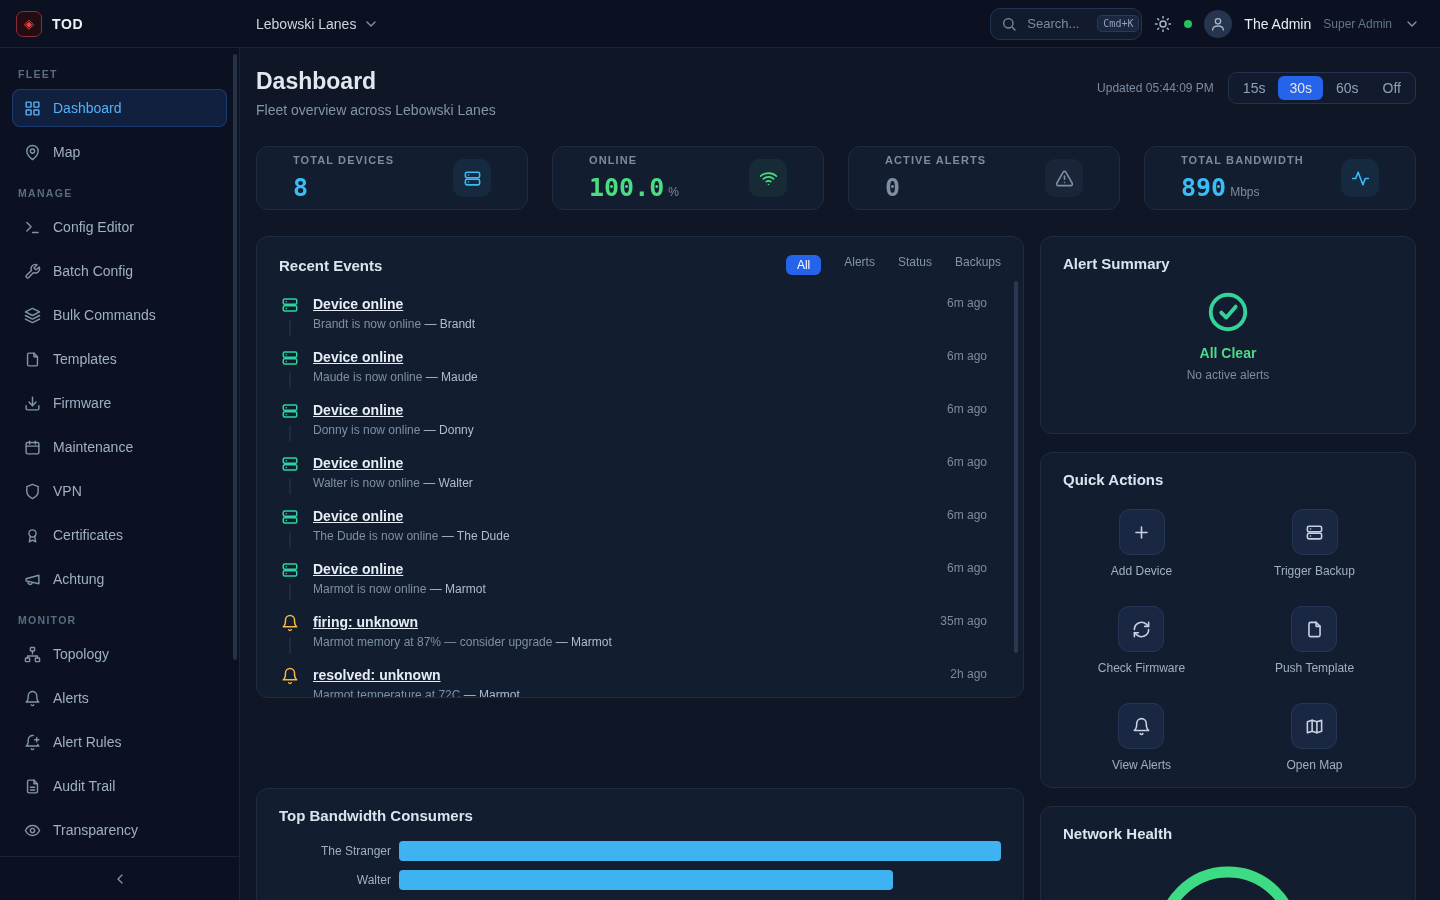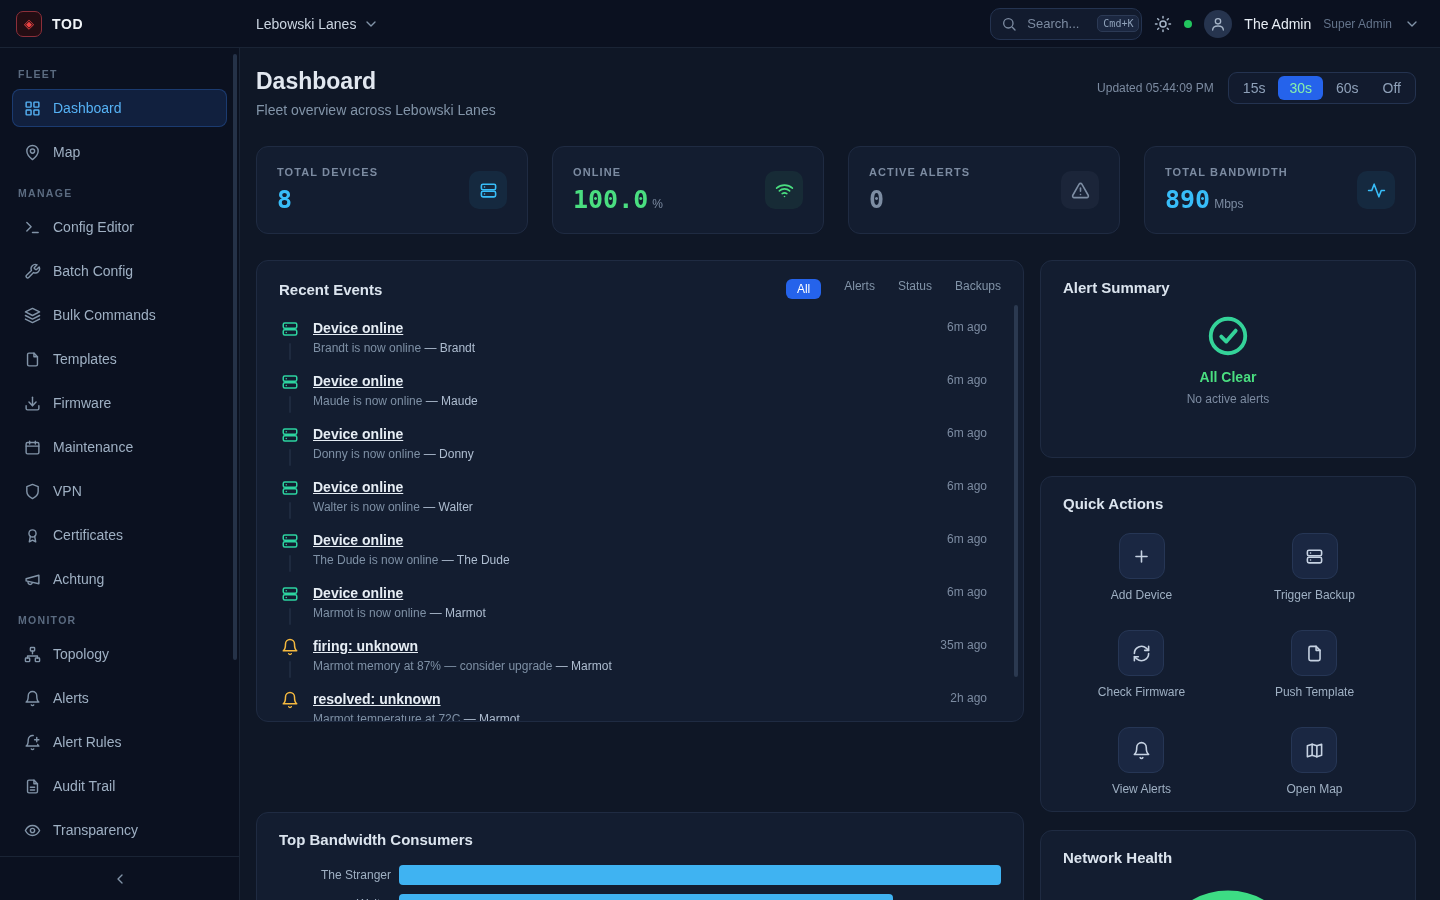--- a/index.html
+++ b/index.html
@@ -59,25 +59,25 @@
 
   
   .main { flex:1; min-width:0; background:#0f1726; padding:20px 24px 0 16px; overflow:hidden; }
   .page-head { display:flex; justify-content:space-between; align-items:flex-start; }
   h1 { margin:0; font-size:23px; font-weight:700; }
   .subtitle { font-size:14px; color:#8294a8; margin-top:7px; }
   .head-right { display:flex; align-items:center; gap:14px; margin-top:4px; }
   .updated { font-size:12px; color:#7c8ba1; }
   .refresh-group { display:flex; background:#121b2e; border:1px solid #243350; border-radius:9px; padding:3px; gap:2px; }
   .refresh-btn { font-size:14px; color:#8ea0b8; padding:4px 11px; border-radius:6px; cursor:pointer; }
-  .refresh-btn.active { background:#2563eb; color:#86efac; }
+  .refresh-btn.active { background:#2563eb; color:#e5e5e5; }
 
   .stats-row { display:grid; grid-template-columns:repeat(4,1fr); gap:24px; margin-top:28px; }
   .panel { background:#131d30; border:1px solid #1f2b42; border-radius:12px; }
-  .stat-card { height:88px; padding:15px 20px; display:flex; justify-content:space-between; align-items:center; }
+  .stat-card { height:64px; padding:15px 36px; display:flex; justify-content:space-between; align-items:center; }
   .stat-label { font-size:11px; letter-spacing:1.1px; color:#7c8ba1; font-weight:700; }
   .stat-valrow { margin-top:7px; display:flex; align-items:baseline; gap:4px; }
   .stat-value { font-family:"DejaVu Sans Mono", monospace; font-size:25px; font-weight:700; }
   .stat-unit { font-size:12px; color:#7c8ba1; }
   .stat-iconbox { width:38px; height:38px; border-radius:10px; display:flex; align-items:center; justify-content:center; }
   .stat-iconbox .icon { width:19px; height:19px; }
 
   .grid { display:grid; grid-template-columns:1fr 376px; gap:16px; margin-top:26px; align-items:start; }
   .col-left { display:flex; flex-direction:column; min-width:0; }
   .col-right { display:flex; flex-direction:column; gap:18px; }

